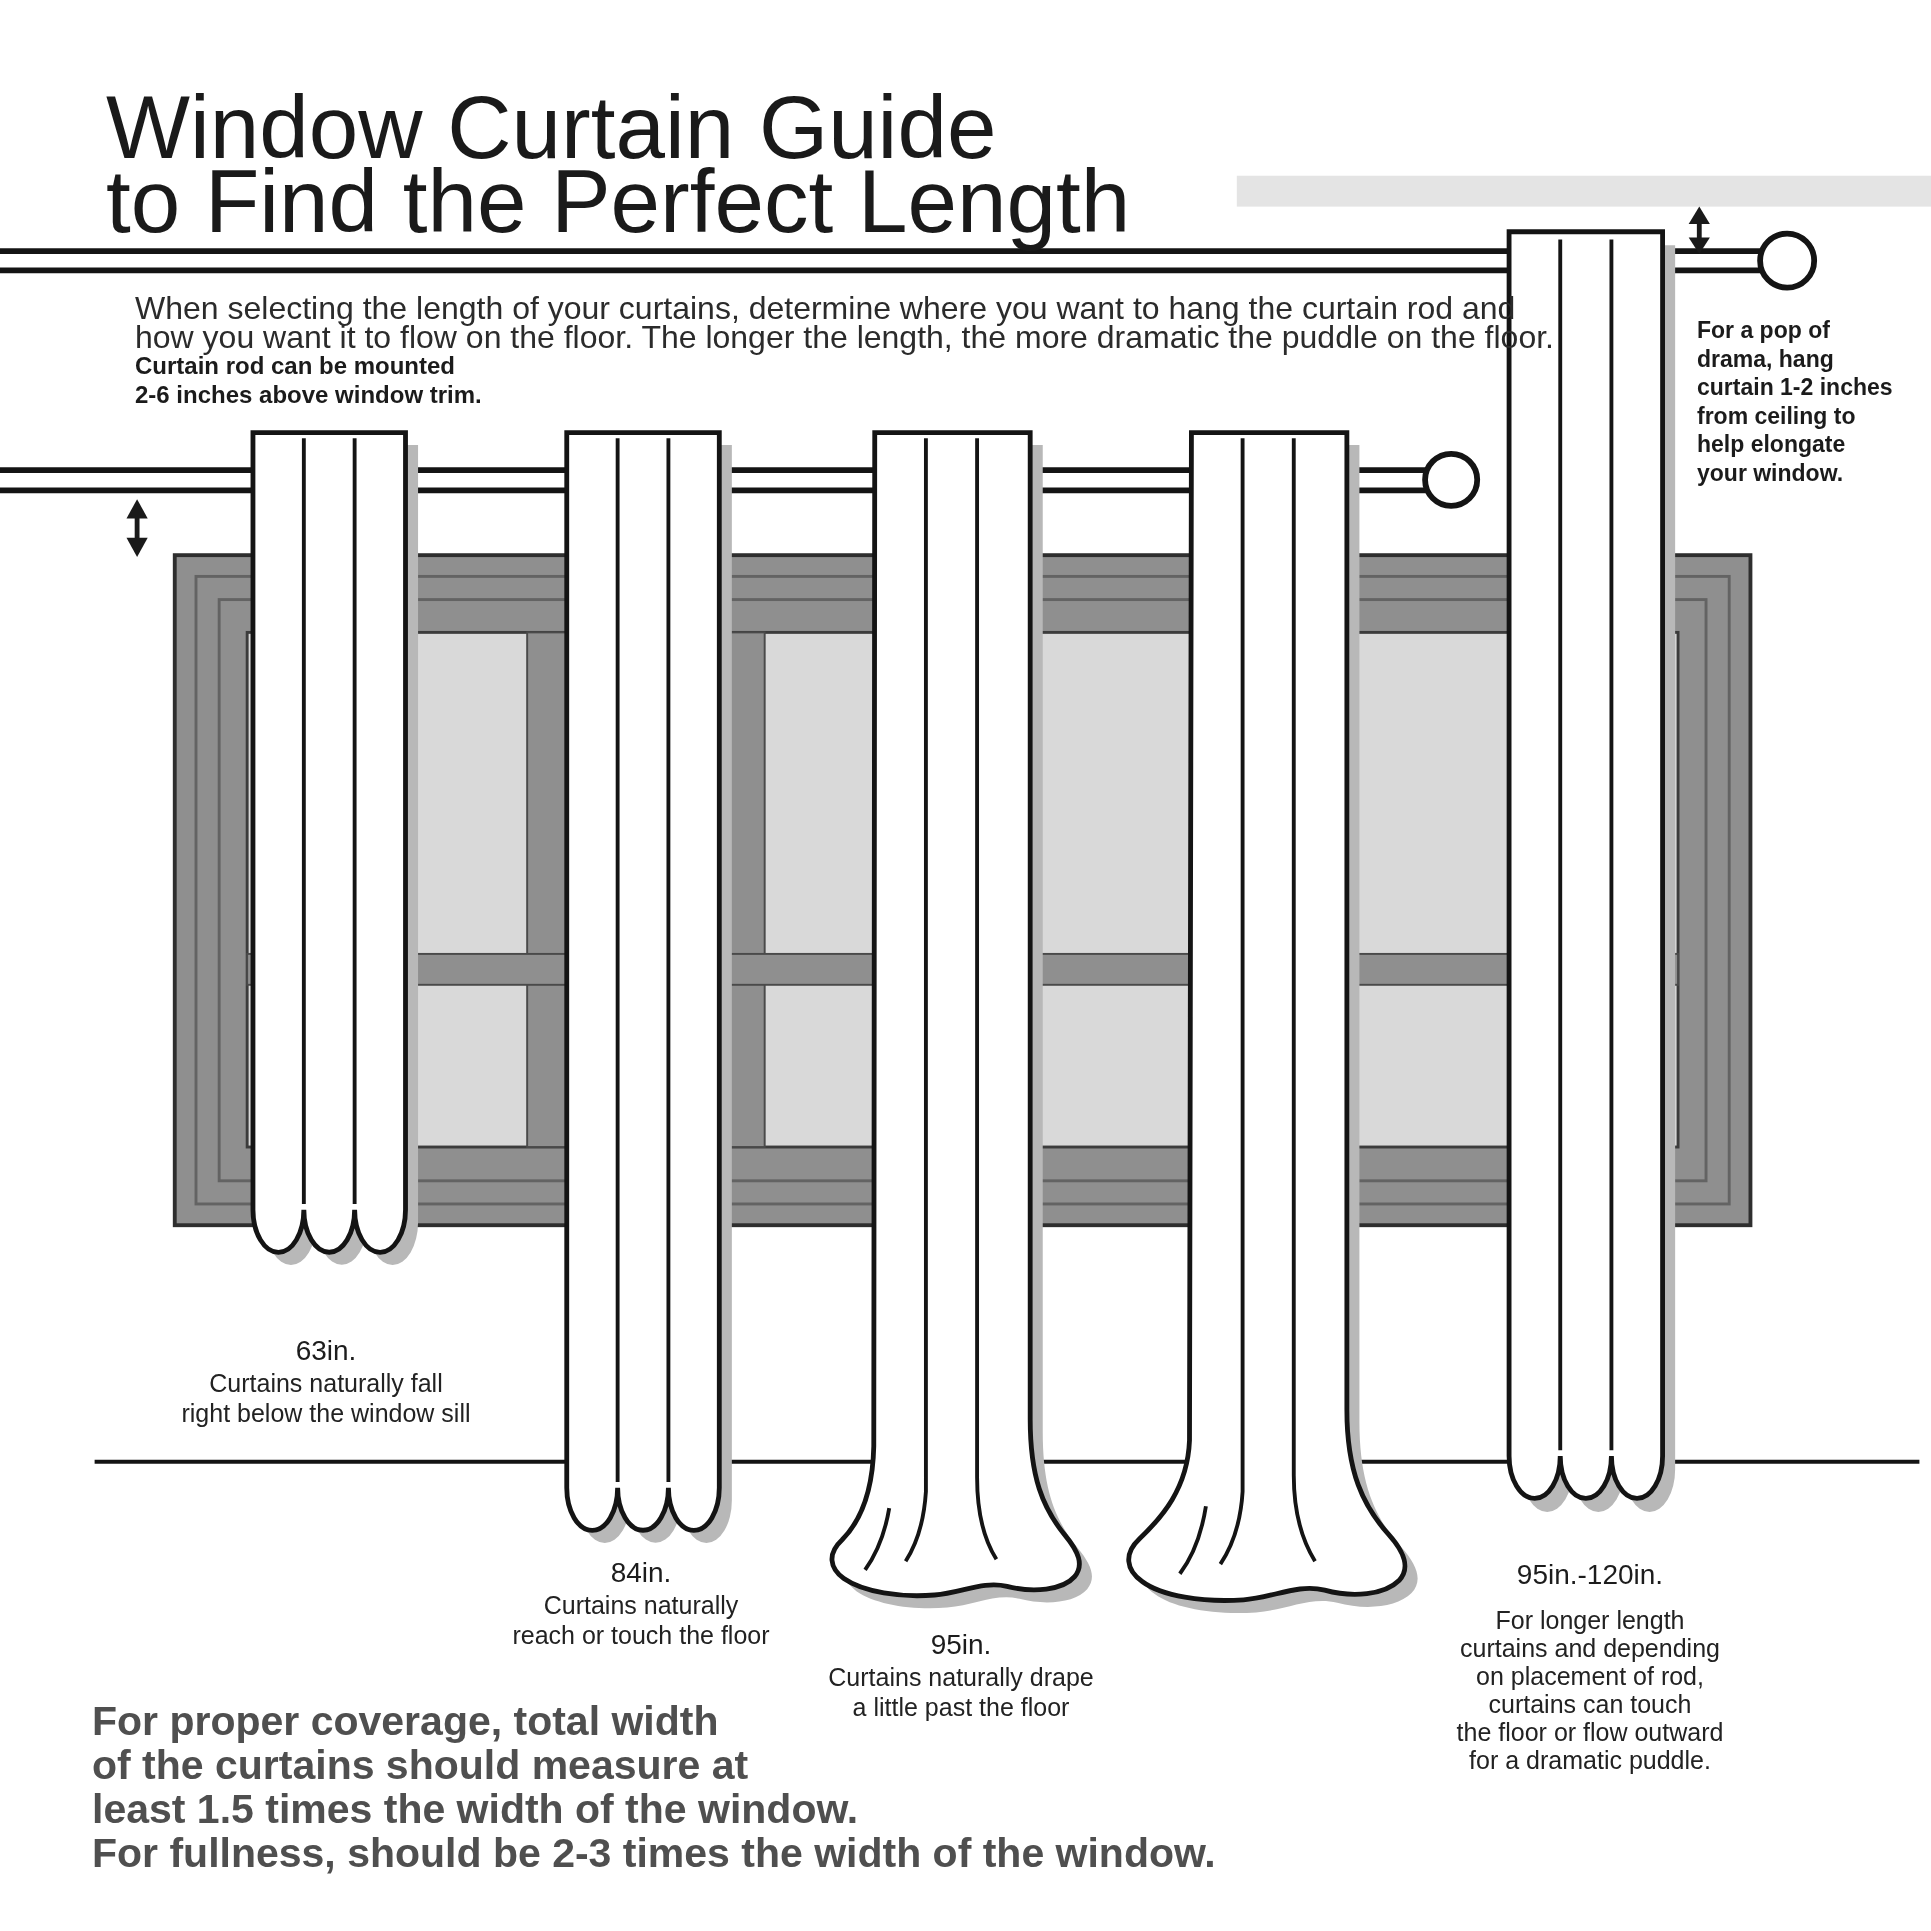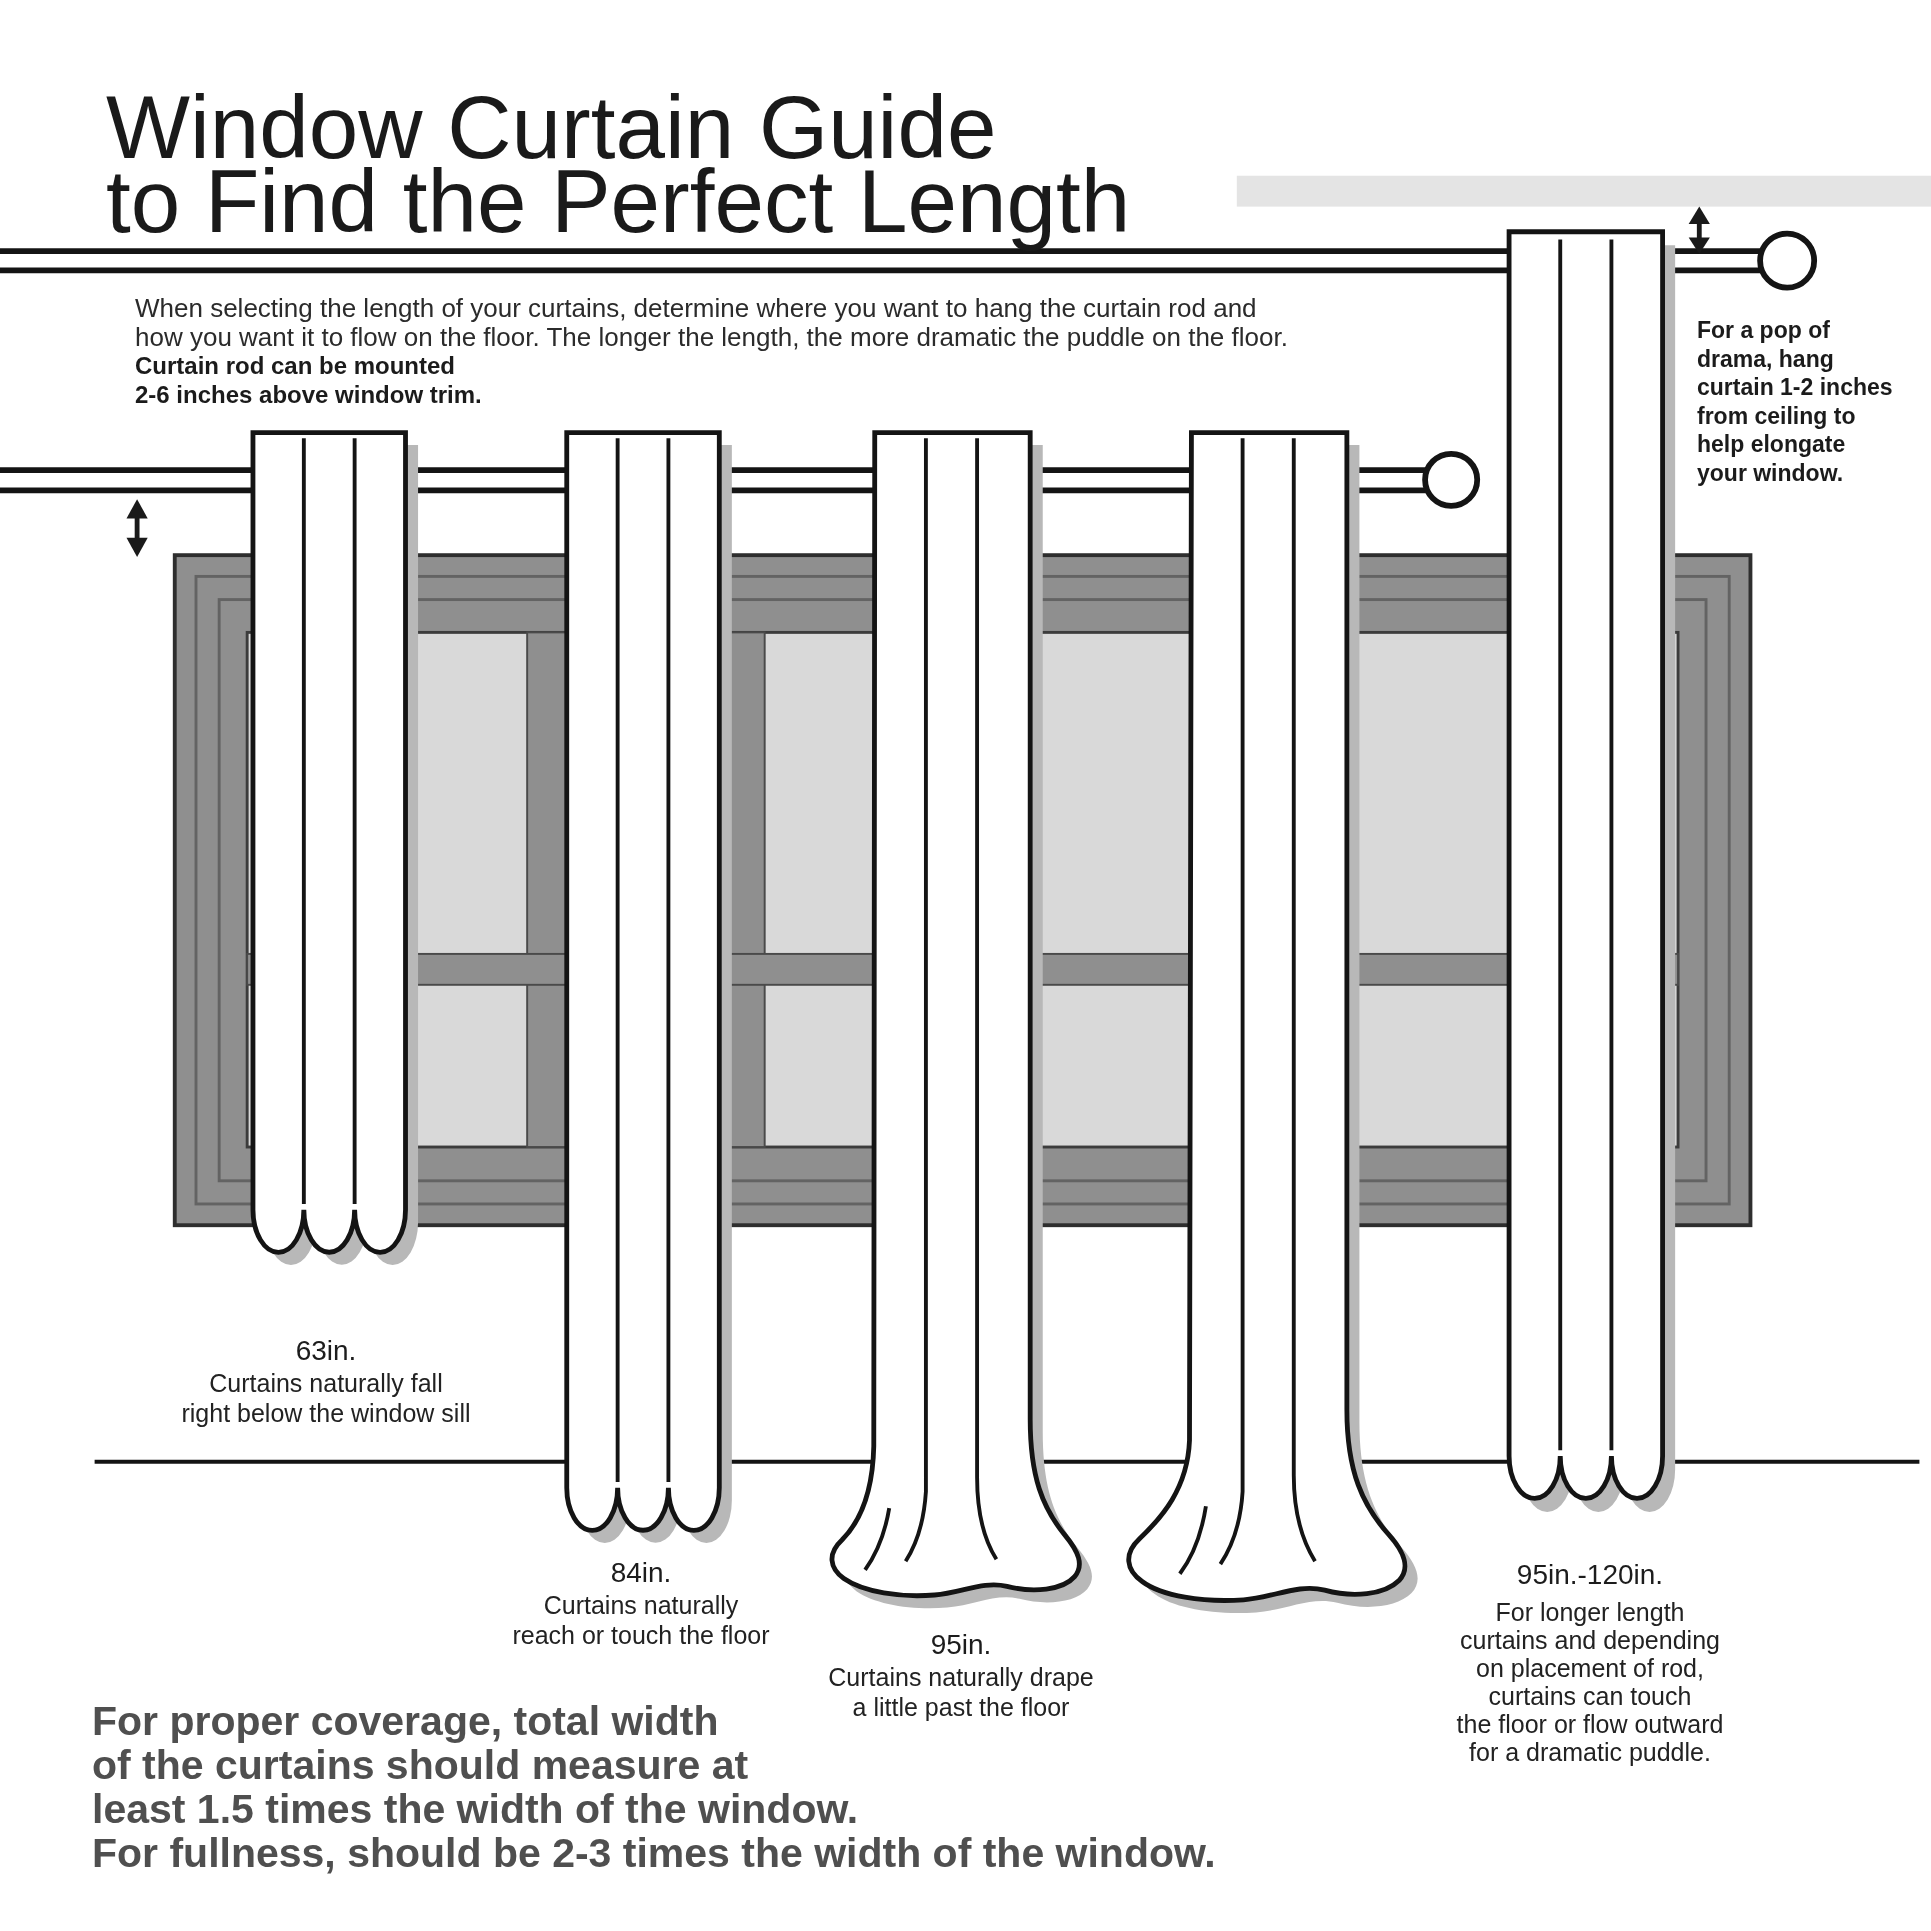--- a/index.html
+++ b/index.html
@@ -1,33 +1,33 @@
 <!DOCTYPE html>
 <html><head>
 <meta charset="utf-8">
 <style>
   html,body{margin:0;padding:0;background:#fff;}
   .stage{position:relative;width:1931px;height:1931px;background:#ffffff;overflow:hidden;
          font-family:"Liberation Sans",sans-serif;color:#1d1d1d;border-radius:16px;}
   .stage svg{position:absolute;left:0;top:0;}
   .txt{position:absolute;white-space:pre-line;}
   .title{left:106px;top:90px;font-size:89px;line-height:74px;font-weight:400;color:#1a1a1a;letter-spacing:0px;}
-  .intro{left:135px;top:294px;font-size:26px;line-height:29px;font-weight:400;color:#2b2b2b;}
+  .intro{left:135px;top:294px;font-size:32px;line-height:29px;font-weight:400;color:#2b2b2b;}
   .rod-note{left:135px;top:351px;font-size:24px;line-height:29px;font-weight:700;color:#1b1b1b;}
   .ceiling-note{left:1697px;top:316px;font-size:23px;line-height:28.5px;font-weight:700;color:#1b1b1b;width:237px;}
   .coverage{left:92px;top:1699px;font-size:41px;line-height:44px;font-weight:700;color:#4f4f4f;}
   .length-label{position:absolute;text-align:center;transform:translateX(-50%);}
   .len-num{font-size:28px;line-height:44px;font-weight:400;color:#1c1c1c;}
   .len-desc{font-size:25px;line-height:30px;font-weight:400;color:#222;white-space:pre-line;margin-top:-4.8px;}
   .ll63{left:326px;top:1329px;}
   .ll84{left:641px;top:1551px;}
   .ll95{left:961px;top:1623px;}
   .ll108{left:1281px;top:1684px;}
   .ll95120{left:1590px;top:1553px;}
-  .ll95120 .len-desc{line-height:28px;margin-top:1px;}
+  .ll95120 .len-desc{line-height:28px;margin-top:9px;}
 </style>
 </head>
 <body>
 
 <div class="stage">
 
   <svg width="1931" height="1931" viewBox="0 0 2000 2000">
 
     <rect x="1281" y="182" width="724" height="32" fill="#e4e4e4"></rect>
 

